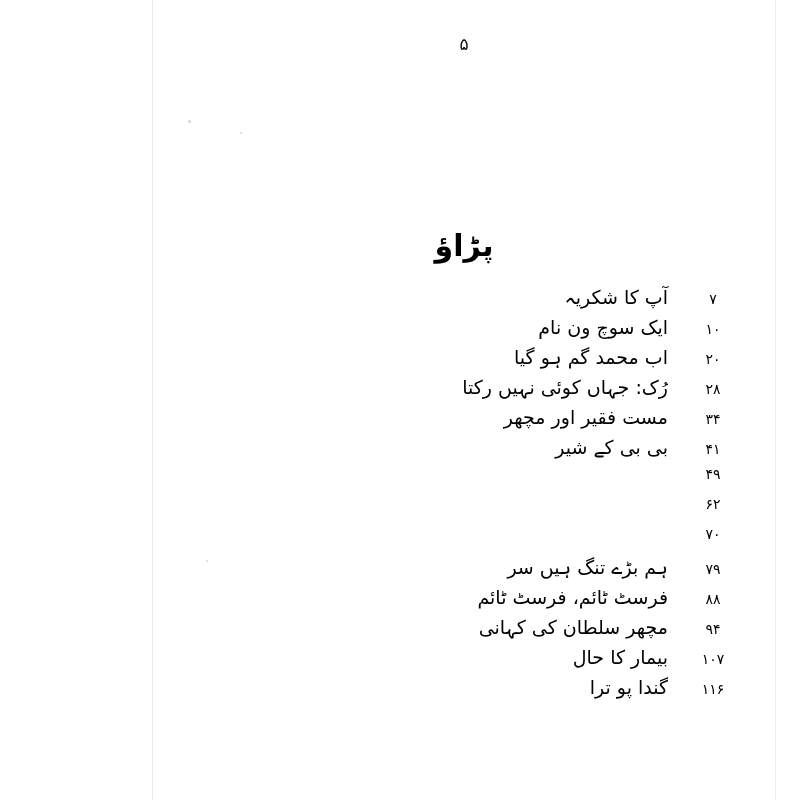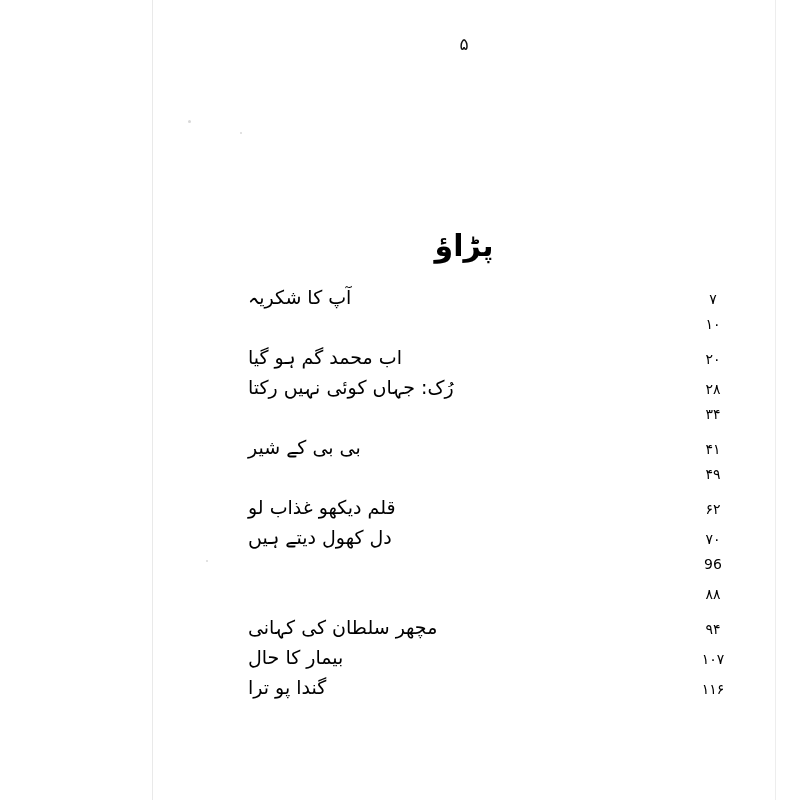--- a/index.html
+++ b/index.html
@@ -78,21 +78,21 @@
   .toc-row {
     display: flex;
     flex-direction: row;
     align-items: baseline;
     justify-content: flex-start;
     height: 30px;
     padding-right: 18px;
   }
   .toc-title {
     width: 420px;
-    text-align: left;
+    text-align: right;
     font-size: 19px;
     color: #000000;
     direction: rtl;
     white-space: nowrap;
     padding-left: 6px;
   }
   .toc-page {
     width: 90px;
     text-align: center;
     font-size: 14px;
@@ -126,61 +126,63 @@
 
     <div class="toc">
 
       <div class="toc-row">
         <div class="toc-page">۷</div>
         <div class="toc-title">آپ کا شکریہ</div>
       </div>
 
       <div class="toc-row">
         <div class="toc-page">۱۰</div>
+        <div class="toc-title">ایک سوچ ون نام</div>
       </div>
 
       <div class="toc-row">
         <div class="toc-page">۲۰</div>
         <div class="toc-title">اب محمد گم ہو گیا</div>
       </div>
 
       <div class="toc-row">
         <div class="toc-page">۲۸</div>
         <div class="toc-title">رُک: جہاں کوئی نہیں رکتا</div>
       </div>
 
       <div class="toc-row">
         <div class="toc-page">۳۴</div>
+        <div class="toc-title">مست فقیر اور مچھر</div>
       </div>
 
       <div class="toc-row">
         <div class="toc-page">۴۱</div>
         <div class="toc-title">بی بی کے شیر</div>
       </div>
 
       <div class="toc-row">
         <div class="toc-page">۴۹</div>
       </div>
 
       <div class="toc-row">
         <div class="toc-page">۶۲</div>
-        <div class="toc-title">قلم دیکھو غذاب لو</div>
       </div>
 
       <div class="toc-row">
         <div class="toc-page">۷۰</div>
-        <div class="toc-title">دل کھول دیتے ہیں</div>
-      </div>
-
-      <div class="toc-row">
-        <div class="toc-page">96</div>
+      </div>
+
+      <div class="toc-row">
+        <div class="toc-page">۷۹</div>
+        <div class="toc-title">ہم بڑے تنگ ہیں سر</div>
       </div>
 
       <div class="toc-row">
         <div class="toc-page">۸۸</div>
+        <div class="toc-title">فرسٹ ٹائم، فرسٹ ٹائم</div>
       </div>
 
       <div class="toc-row">
         <div class="toc-page">۹۴</div>
         <div class="toc-title">مچھر سلطان کی کہانی</div>
       </div>
 
       <div class="toc-row">
         <div class="toc-page">۱۰۷</div>
         <div class="toc-title">بیمار کا حال</div>

